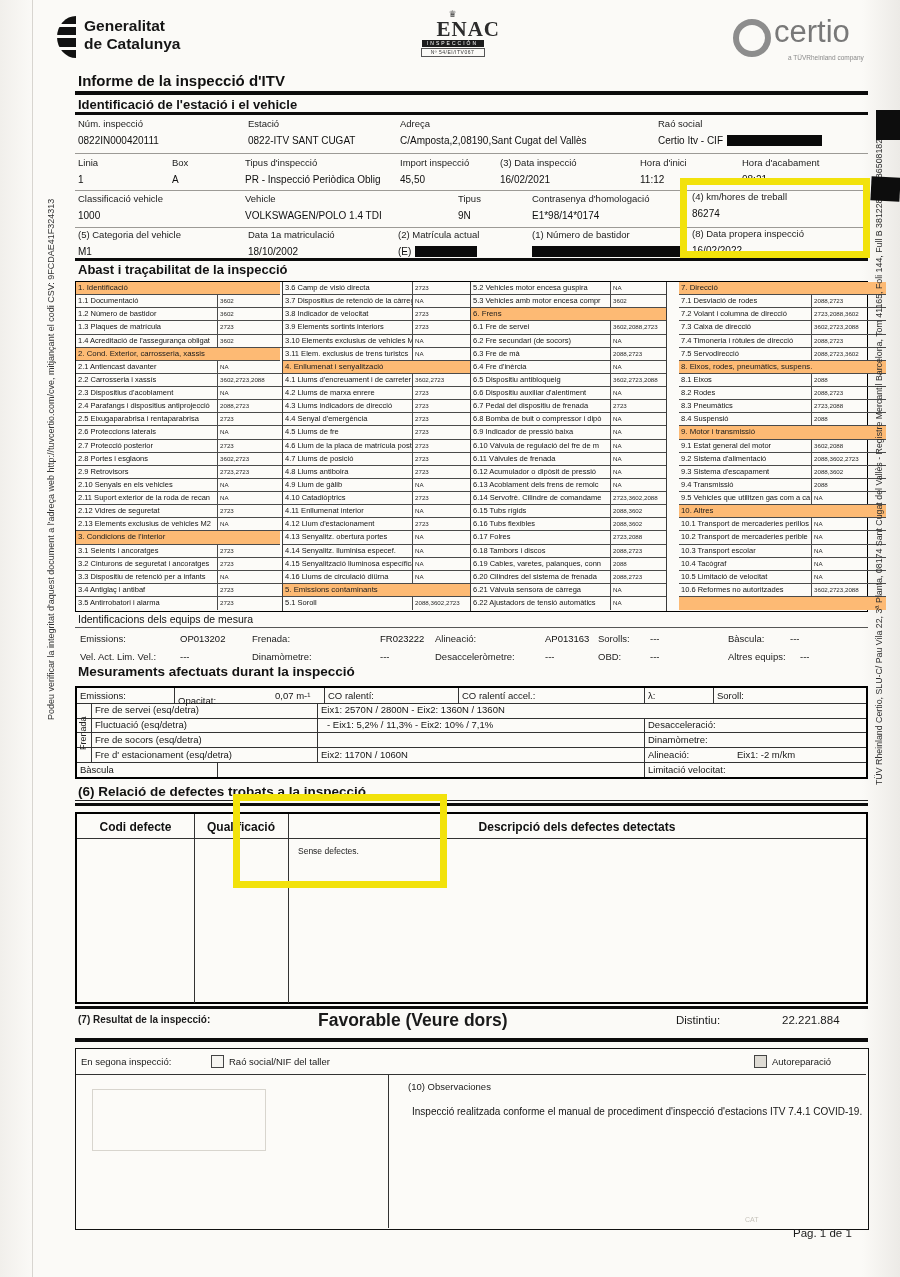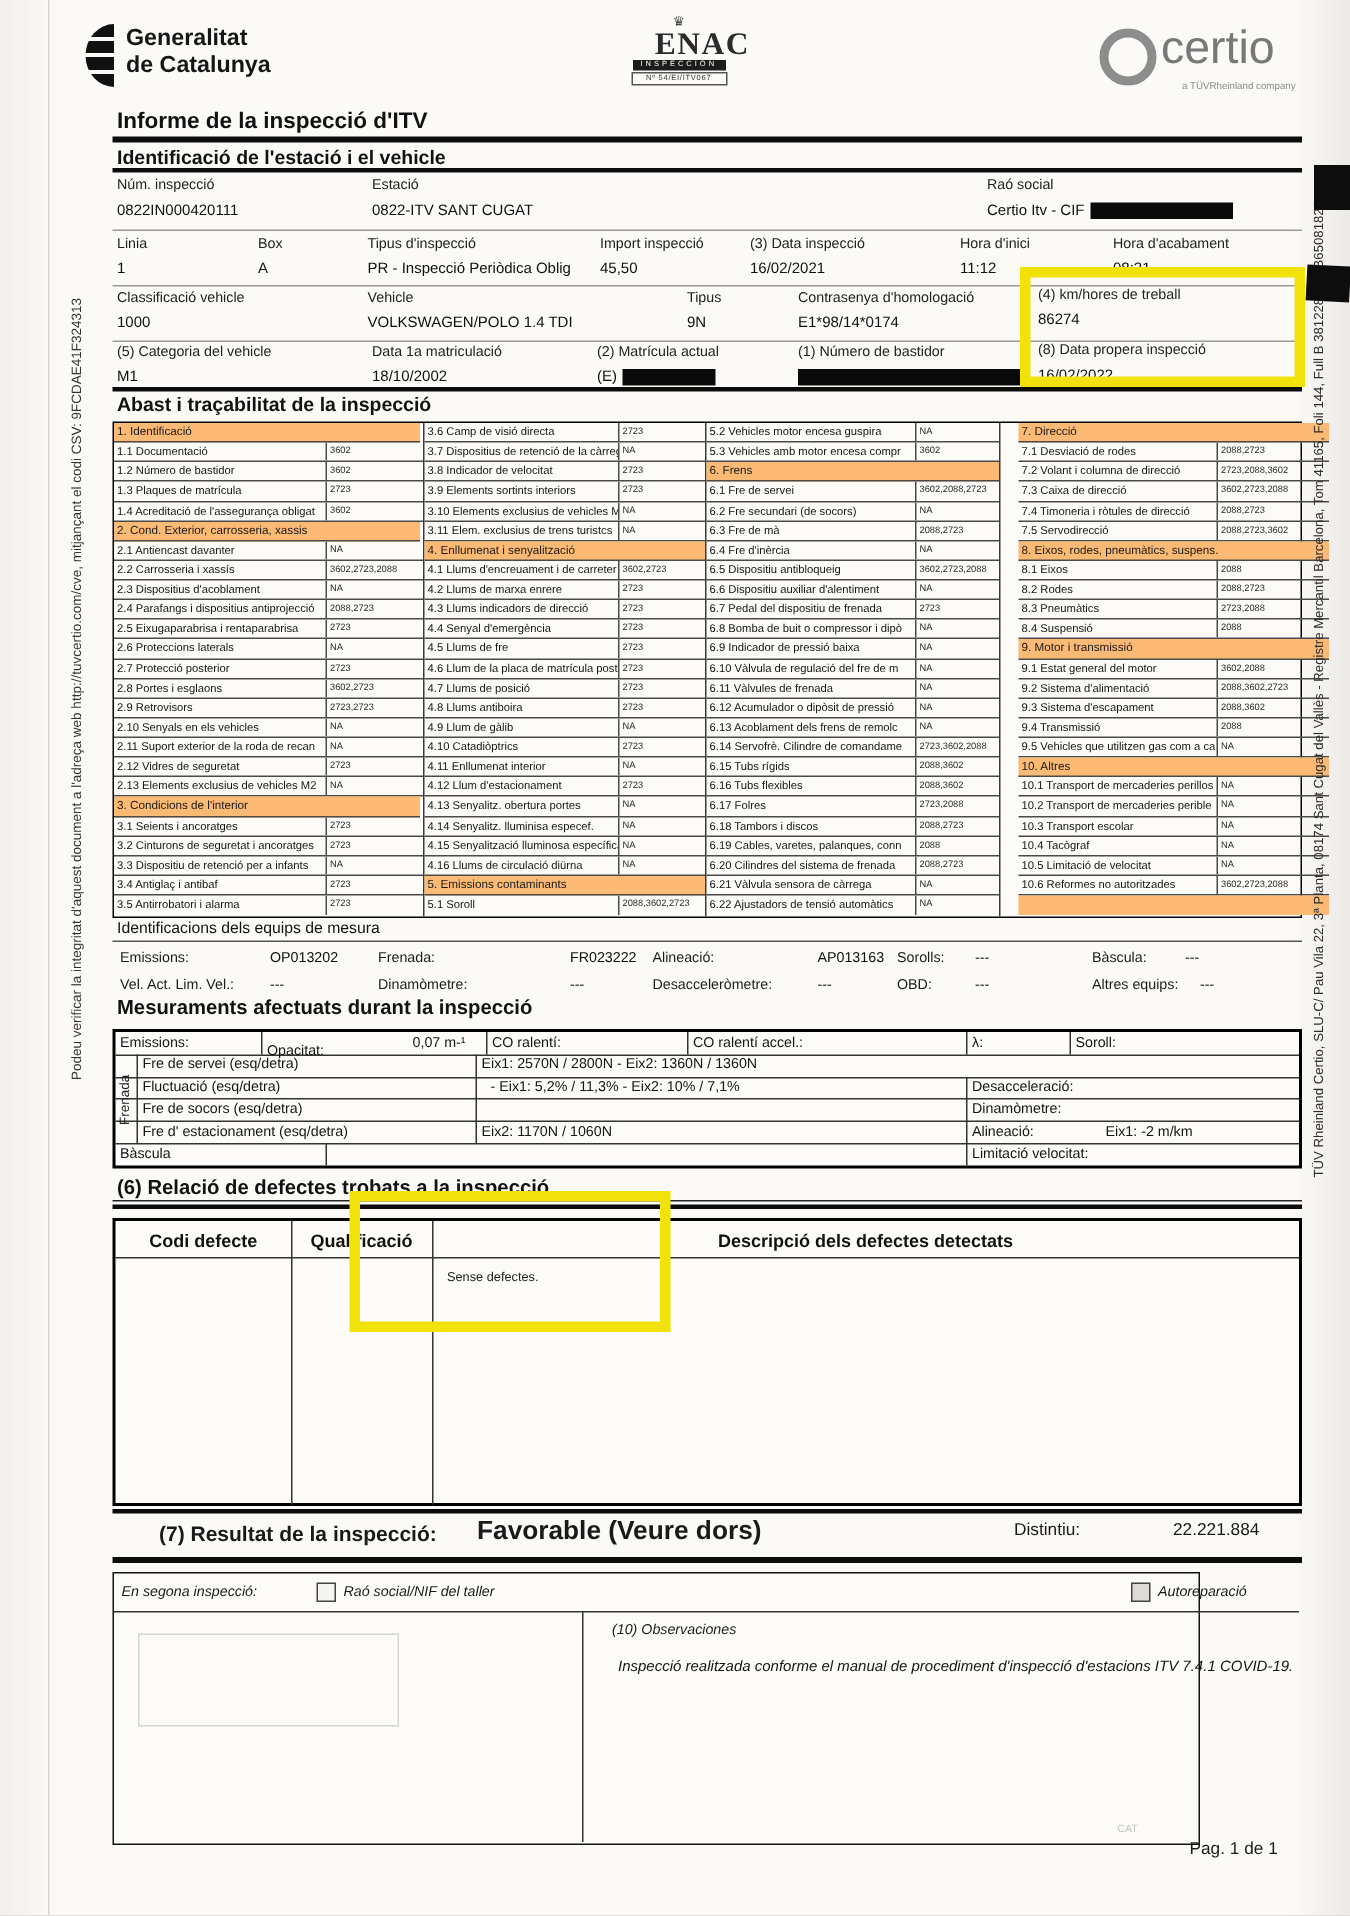--- a/index.html
+++ b/index.html
@@ -87,28 +87,28 @@
              transform:rotate(180deg);font-size:9px;color:#222;text-align:center;}
 
   
   .def-table{position:absolute;left:75px;top:812px;width:793px;height:192px;border:2px solid #000;
              box-sizing:border-box;background:#fcfbf8;}
   .def-h{position:absolute;top:6px;font-size:12px;font-weight:bold;color:#111;text-align:center;}
   .def-line{position:absolute;background:#333;}
   .def-content{position:absolute;left:221px;top:32px;font-size:8.5px;color:#222;}
 
   
-  .res-label{position:absolute;left:78px;top:1014px;font-size:14px;font-weight:bold;margin-left:28px;}
+  .res-label{position:absolute;left:78px;top:1014px;font-size:10px;font-weight:bold;}
   .res-value{position:absolute;left:318px;top:1010px;font-size:17.5px;font-weight:bold;}
   .res-dist{position:absolute;left:676px;top:1014px;font-size:11.5px;}
   .res-dist-val{position:absolute;left:782px;top:1014px;font-size:11.5px;}
 
   
-  .bbox{position:absolute;left:75px;top:1048px;width:725px;height:182px;border:1.5px solid #111;
-        box-sizing:border-box;background:#fcfbf8;font-style:italic;}
+  .bbox{position:absolute;left:75px;top:1048px;width:794px;height:182px;border:1.5px solid #111;
+        box-sizing:border-box;background:#fcfbf8;}
   .bbox .t{position:absolute;font-size:9.5px;white-space:nowrap;color:#1a1a1a;}
   .chk{position:absolute;width:11px;height:11px;border:1px solid #444;background:#f6f5f1;}
   .bbox .hline{position:absolute;left:0;top:25px;width:790px;height:1px;background:#333;}
   .bbox .vline{position:absolute;left:312px;top:25px;width:1px;height:154px;background:#333;}
   .sig{position:absolute;left:16px;top:40px;width:172px;height:60px;border:1px solid #c9c5bc;opacity:.7;}
   .obs-text{position:absolute;left:336px;top:57px;font-size:10px;color:#151515;white-space:nowrap;}
 
   
   .hilite{position:absolute;border:7px solid #f2e20b;z-index:6;}
   .hl-km{left:680px;top:178px;width:176px;height:66px;}
@@ -149,20 +149,24 @@
   <div class="sec-title" style="left:78px;top:97px" data-name="section-title-identificacio">Identificació de l'estació i el vehicle</div>
   <div class="rule" style="left:75px;top:112px;width:793px;height:2.5px" data-name="identificacio-rule"></div>
 
   <div class="f" data-name="field-num-inspeccio">
     <span class="lb" data-name="field-label">Núm. inspecció</span>
     <span class="vl" data-name="field-value">0822IN000420111</span>
   </div>
   <div class="f" data-name="field-estacio">
     <span class="lb" data-name="field-label">Estació</span>
     <span class="vl" data-name="field-value">0822-ITV SANT CUGAT</span>
+  </div>
+  <div class="f" data-name="field-adreca">
+    <span class="lb" data-name="field-label">Adreça</span>
+    <span class="vl" data-name="field-value">C/Amposta,2,08190,Sant Cugat del Vallès</span>
   </div>
   <div class="f" data-name="field-rao-social">
     <span class="lb" data-name="field-label">Raó social</span>
     <span class="vl"><span data-name="field-value">Certio Itv - CIF</span><span class="redact redact-cif" data-name="redaction-box"></span></span>
   </div>
   <div class="sep" style="top:153px" data-name="row-separator"></div>
 
   <div class="f" data-name="field-linia">
     <span class="lb" data-name="field-label">Linia</span>
     <span class="vl" data-name="field-value">1</span>

